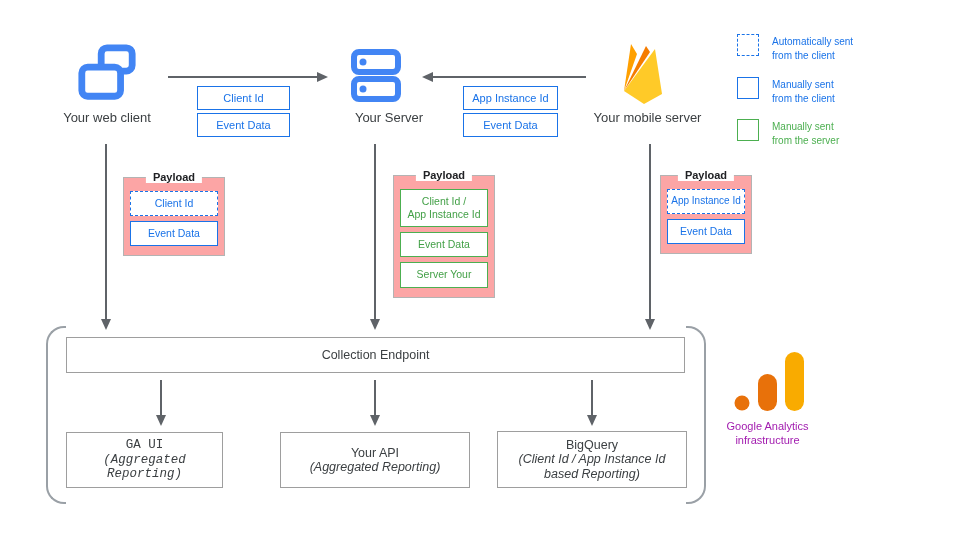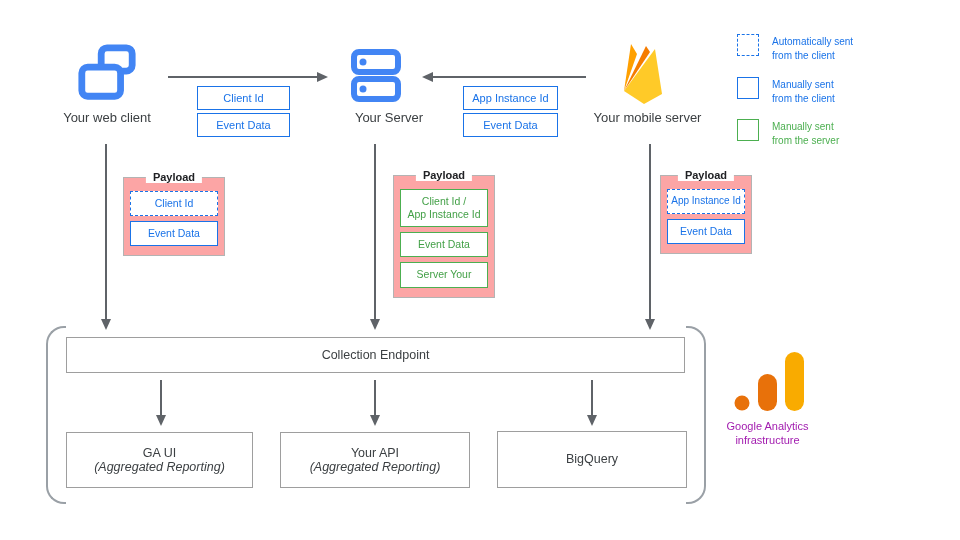--- a/index.html
+++ b/index.html
@@ -136,30 +136,31 @@
     <div class="pitem pi-blue">Event Data</div>
   </div>
 
   <div class="abs bracket bracket-left" style="left:46px;top:326px;"></div>
   <div class="abs bracket bracket-right" style="left:686px;top:326px;"></div>
 
   <div class="abs gray-box" style="left:66px;top:337px;width:619px;height:36px;">
     <span>Collection Endpoint</span>
   </div>
 
-  <div class="abs gray-box" style="left:66px;top:432px;width:187px;height:56px;">
+  <div class="abs gray-box" style="left:66px;top:432px;width:157px;height:56px;font-family:Liberation Mono, monospace;">
     <span>GA UI</span>
     <span class="sub">(Aggregated Reporting)</span>
   </div>
   <div class="abs gray-box" style="left:280px;top:432px;width:190px;height:56px;">
     <span>Your API</span>
     <span class="sub">(Aggregated Reporting)</span>
   </div>
   <div class="abs gray-box" style="left:497px;top:431px;width:190px;height:57px;padding:0 2px;">
     <span>BigQuery</span>
+    <span class="sub">(Client Id / App Instance Id based Reporting)</span>
   </div>
 
   <svg class="abs" style="left:728px;top:347px" width="80" height="68" viewBox="0 0 80 68">
     <circle cx="14" cy="56" r="7.5" fill="#E8710A"></circle>
     <rect x="30" y="27" width="19" height="37" rx="9.5" fill="#E8710A"></rect>
     <rect x="57" y="5" width="19" height="59" rx="9.5" fill="#F9AB00"></rect>
   </svg>
   <div class="abs ga-infra-label" style="left:695px;top:419px;width:145px;">Google Analytics
 infrastructure</div>
 

